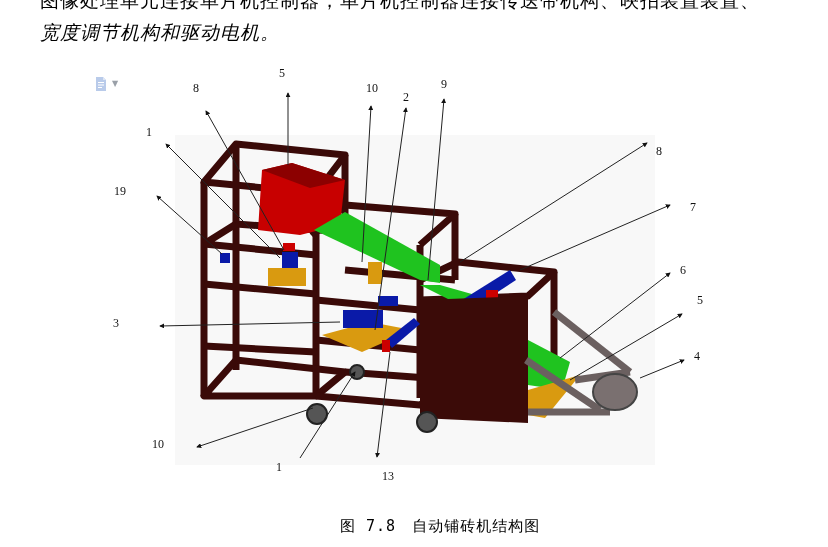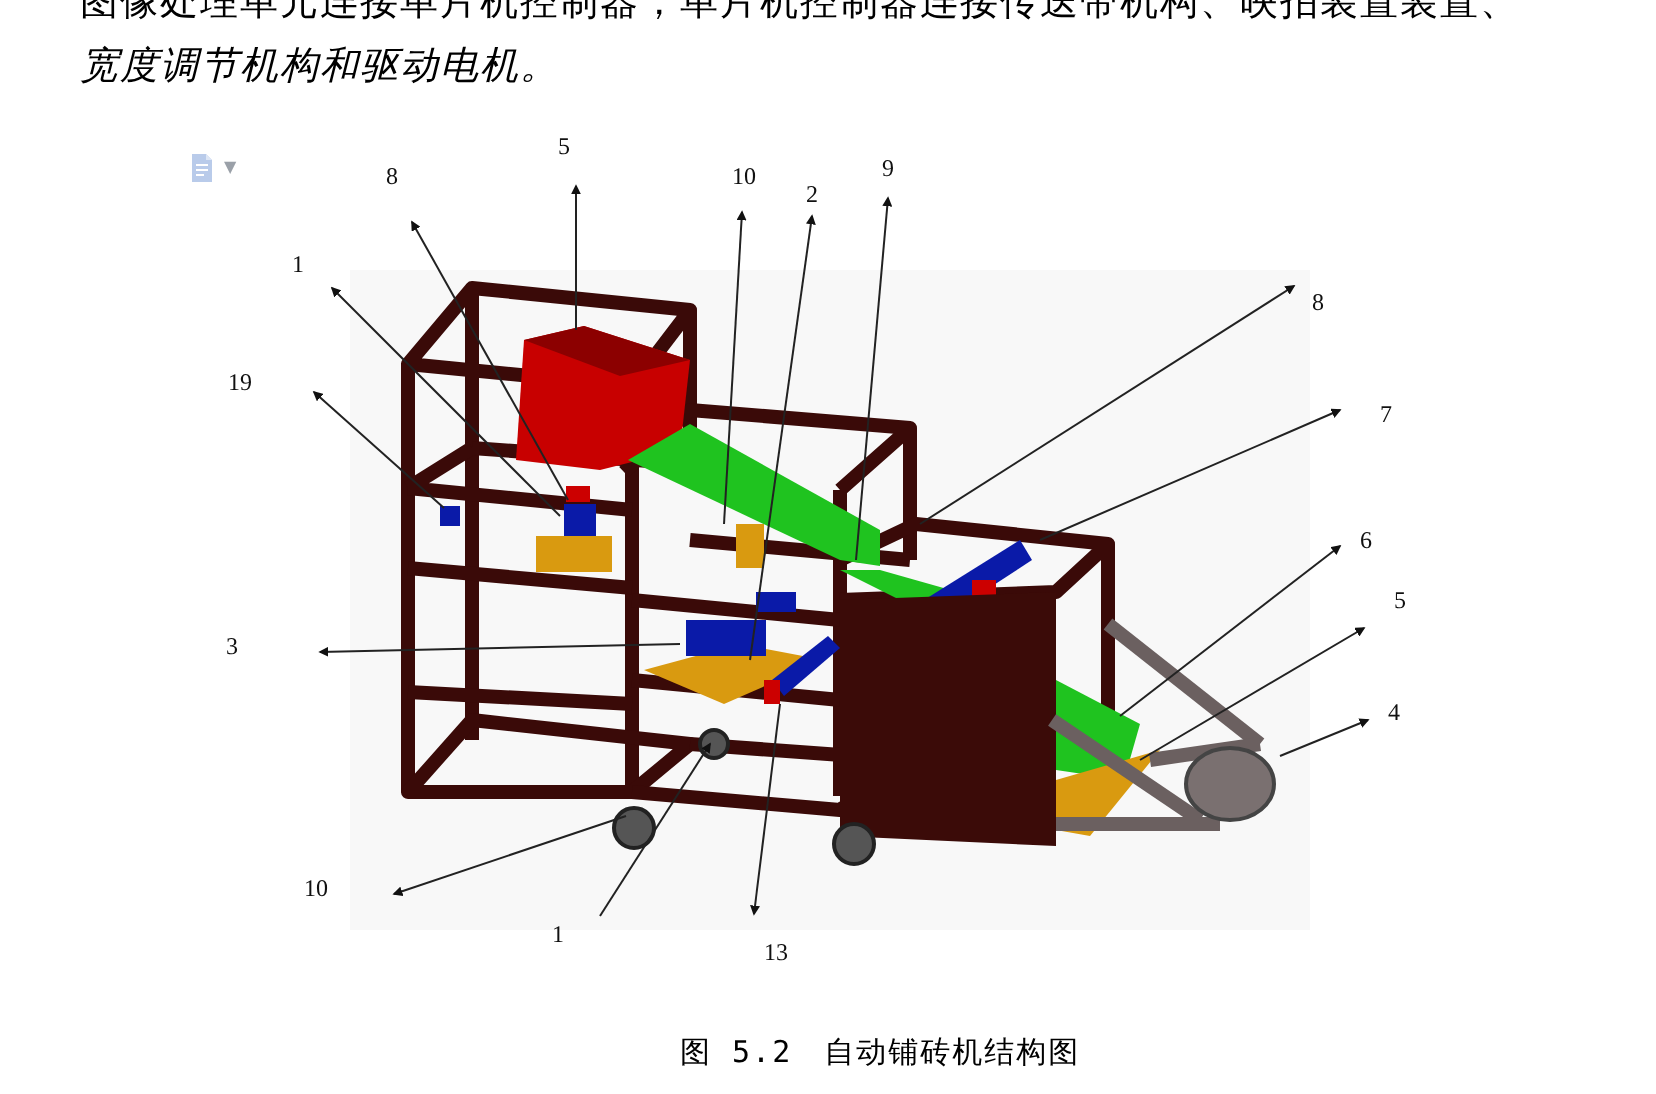--- a/index.html
+++ b/index.html
@@ -128,14 +128,14 @@
 <div class="callout" style="left:441px;top:77px">9</div>
 <div class="callout" style="left:366px;top:81px">10</div>
 <div class="callout" style="left:279px;top:66px">5</div>
 <div class="callout" style="left:193px;top:81px">8</div>
 <div class="callout" style="left:146px;top:125px">1</div>
 <div class="callout" style="left:114px;top:184px">19</div>
 <div class="callout" style="left:152px;top:437px">10</div>
 <div class="callout" style="left:382px;top:469px">13</div>
 
 <div class="caption">
-  <span>图 5.2</span><span class="gap"></span><span>自动铺砖机结构图</span>
+  <span>图 7.8</span><span class="gap"></span><span>自动铺砖机结构图</span>
 </div>
 
 </body></html>

